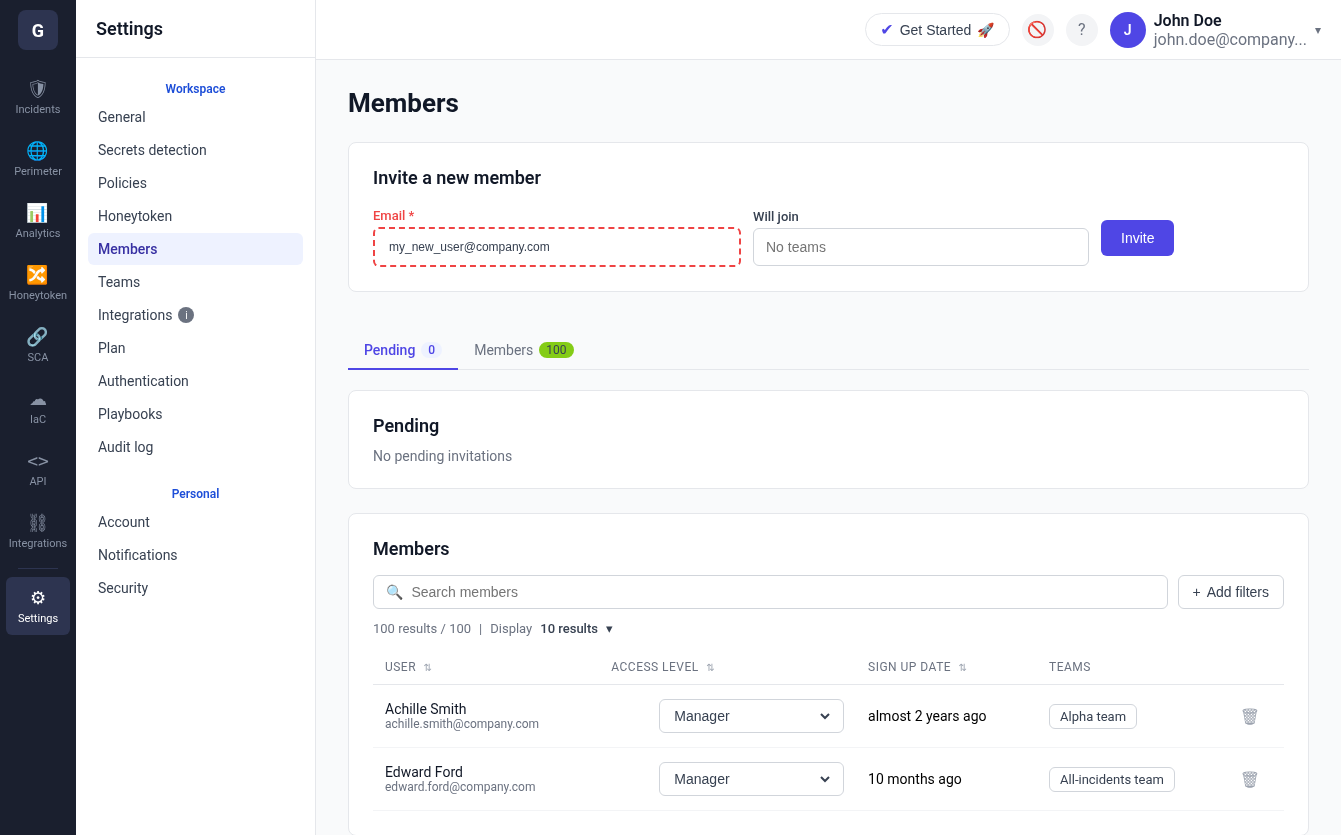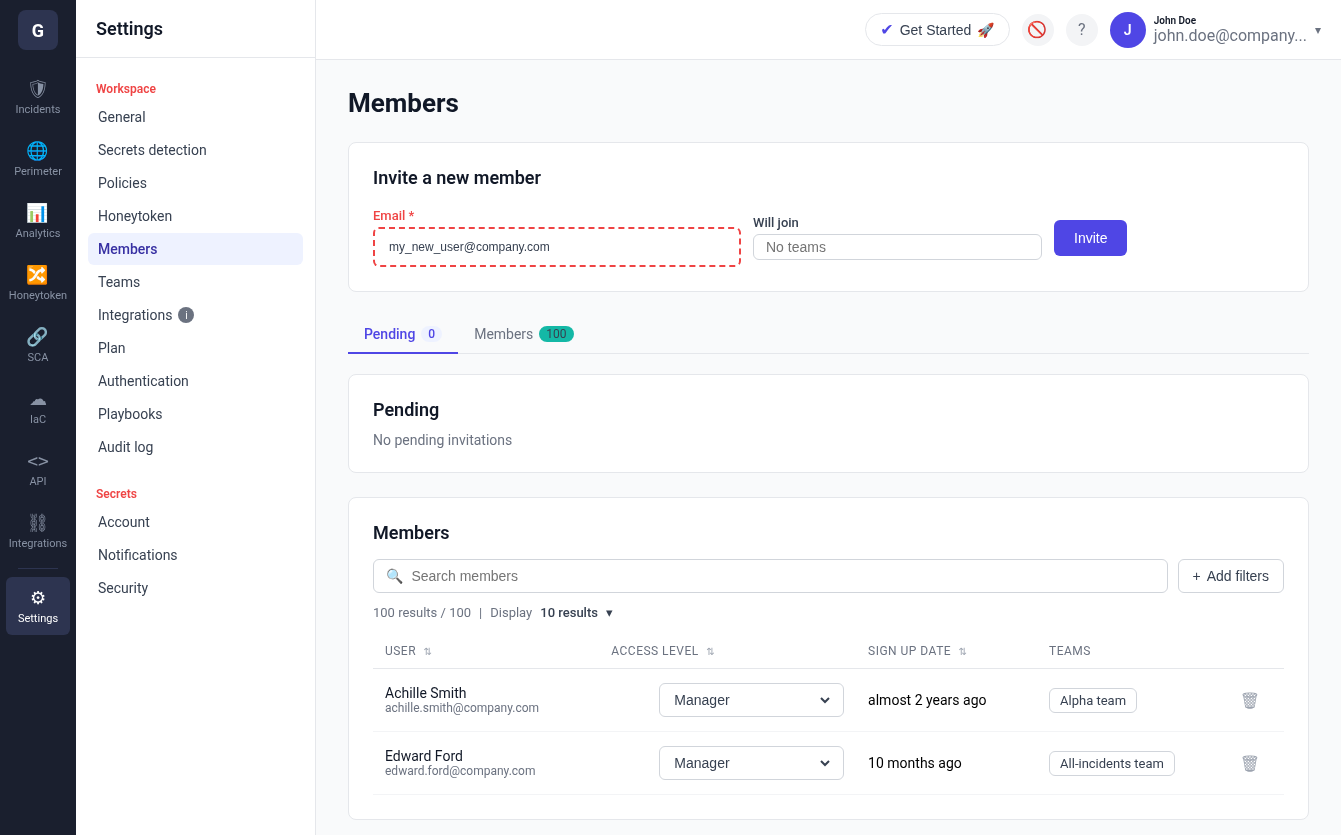--- a/index.html
+++ b/index.html
@@ -44,22 +44,22 @@
     }
     .sidebar-header {
       padding: 18px 20px;
       border-bottom: 1px solid #e5e7eb;
       font-size: 18px;
       font-weight: 600;
       color: #111827;
     }
     .sidebar-body { padding: 16px 12px; overflow-y: auto; flex: 1; }
     .sidebar-section-label {
-      font-size: 12px; font-weight: 600; color: #ef4444;
-      padding: 8px 8px 4px 8px; text-transform: none;
+      font-size: 12px; font-weight: 600; color: #1d4ed8;
+      padding: 8px 8px 4px 8px; text-transform: none; text-align: center;
     }
     .sidebar-item {
       padding: 8px 10px; border-radius: 6px; cursor: pointer;
       font-size: 14px; color: #374151; margin: 1px 0;
     }
     .sidebar-item.active { background: #eef2ff; color: #3730a3; font-weight: 500; }
     .sidebar-item-with-badge { display: flex; align-items: center; gap: 6px; }
     .info-badge {
       width: 16px; height: 16px; border-radius: 50%;
       background: #6b7280; color: white; font-size: 10px;
@@ -92,63 +92,63 @@
       background: #f3f4f6; display: flex; align-items: center; justify-content: center;
       cursor: pointer; color: #6b7280; font-size: 16px;
     }
     .user-info { display: flex; align-items: center; gap: 8px; cursor: pointer; }
     .avatar {
       width: 36px; height: 36px; border-radius: 50%;
       background: #4f46e5; color: white;
       display: flex; align-items: center; justify-content: center;
       font-weight: 600; font-size: 14px;
     }
-    .user-text .name { font-size: 10px; font-weight: 600; color: #111827; }
+    .user-text .name { font-size: 16px; font-weight: 600; color: #111827; }
     .user-text .email { font-size: 16px; color: #6b7280; }
 
     
     .content { flex: 1; overflow-y: auto; padding: 28px 32px; background: #f9fafb; }
     .page-title { font-size: 26px; font-weight: 700; color: #111827; margin-bottom: 24px; }
 
     
     .invite-card {
       background: #fff; border: 1px solid #e5e7eb; border-radius: 8px;
-      padding: 24px; margin-bottom: 24px;
+      padding: 24px; margin-bottom: 40px;
     }
     .invite-card h3 { font-size: 18px; font-weight: 600; color: #111827; margin-bottom: 20px; }
     .invite-form { display: flex; gap: 12px; align-items: center; }
     .form-field { display: flex; flex-direction: column; gap: 4px; }
     .form-field label { font-size: 13px; color: #374151; font-weight: 500; }
     .form-field label span { color: #ef4444; }
     .email-input-wrap {
       border: 2px dashed #ef4444; border-radius: 6px; padding: 2px;
     }
     .email-input {
       border: none; outline: none; padding: 9px 12px;
       font-size: 12px; color: #374151; width: 360px; border-radius: 4px;
     }
     .teams-input {
-      border: 1px solid #d1d5db; border-radius: 6px; padding: 4px 12px;
-      font-size: 14px; color: #9ca3af; width: 289px; outline: none;
+      border: 1px solid #d1d5db; border-radius: 6px; padding: 10px 12px;
+      font-size: 14px; color: #9ca3af; width: 336px; outline: none;
     }
     .invite-btn {
       background: #4f46e5; color: white; border: none; border-radius: 6px;
       padding: 10px 20px; font-size: 14px; font-weight: 500; cursor: pointer;
     }
 
     
     .tabs { display: flex; gap: 0; border-bottom: 1px solid #e5e7eb; margin-bottom: 20px; }
     .tab {
       padding: 10px 16px; cursor: pointer; font-size: 14px;
       color: #6b7280; border-bottom: 2px solid transparent; margin-bottom: -1px;
       display: flex; align-items: center; gap: 6px;
     }
     .tab.active { color: #4f46e5; border-bottom-color: #4f46e5; font-weight: 500; }
     .tab-count {
-      background: #14b8a6; color: #374151; border-radius: 10px;
+      background: #84cc16; color: #374151; border-radius: 10px;
       padding: 1px 7px; font-size: 12px;
     }
     .tab.active .tab-count { background: #eef2ff; color: #4f46e5; }
 
     
     .pending-section {
       background: #fff; border: 1px solid #e5e7eb; border-radius: 8px;
       padding: 24px; margin-bottom: 24px;
     }
     .pending-section h3 { font-size: 18px; font-weight: 600; color: #111827; margin-bottom: 12px; }
@@ -260,21 +260,21 @@
     <div class="sidebar-item">Teams</div>
     <div class="sidebar-item sidebar-item-with-badge">
       <span>Integrations</span>
       <span class="info-badge">i</span>
     </div>
     <div class="sidebar-item">Plan</div>
     <div class="sidebar-item">Authentication</div>
     <div class="sidebar-item">Playbooks</div>
     <div class="sidebar-item">Audit log</div>
 
-    <div class="sidebar-section-label" style="margin-top:16px;">Secrets</div>
+    <div class="sidebar-section-label" style="margin-top:16px;">Personal</div>
     <div class="sidebar-item">Account</div>
     <div class="sidebar-item">Notifications</div>
     <div class="sidebar-item">Security</div>
   </div>
 </div>
 
 <div class="main">
 
   <div class="topbar">
     <button class="get-started-btn">

